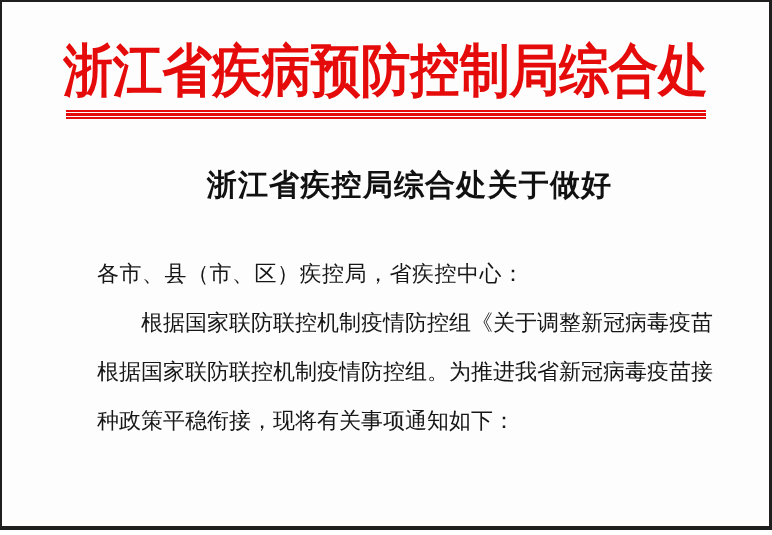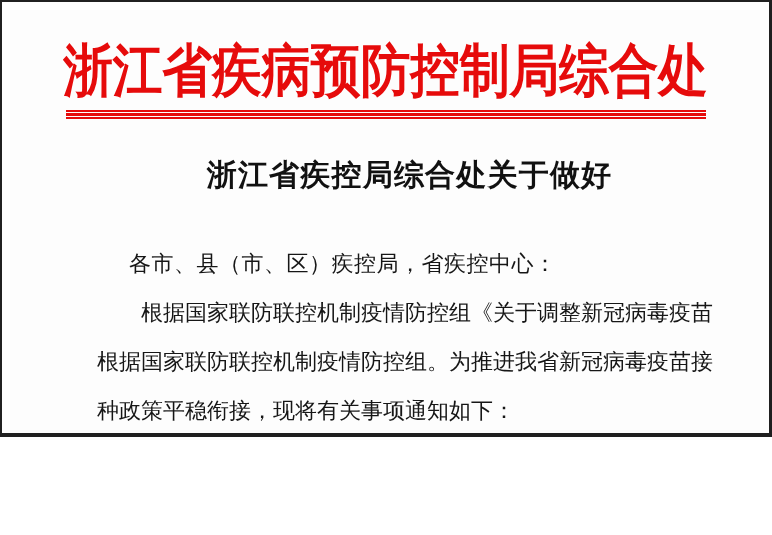--- a/index.html
+++ b/index.html
@@ -3,21 +3,21 @@
 <meta charset="utf-8">
 <style>
   html, body {
     margin: 0;
     padding: 0;
     background: #ffffff;
   }
   .page {
     position: relative;
     width: 772px;
-    height: 437px;
+    height: 530px;
     box-sizing: border-box;
     border-style: solid;
     border-color: #1f1f1f;
     border-width: 2px 3px 4px 2px;
     background: #fdfdfd;
     overflow: hidden;
     font-family: "Liberation Serif", "DejaVu Serif", serif;
     color: var(--text-black, #1a1a1a);
   }
   .letterhead {
@@ -38,21 +38,21 @@
     background: linear-gradient(
       to bottom,
       var(--accent-red, #e60b0b) 0px, var(--accent-red, #e60b0b) 1.5px,
       #fdfdfd 1.5px, #fdfdfd 2.5px,
       var(--accent-red, #e60b0b) 2.5px, var(--accent-red, #e60b0b) 6.5px,
       #fdfdfd 6.5px, #fdfdfd 7.5px,
       var(--accent-red, #e60b0b) 7.5px, var(--accent-red, #e60b0b) 9px
     );
   }
   .doc-title {
-    margin-top: 32px;
+    margin-top: 42px;
     text-align: center;
     font-weight: bold;
     font-size: 30px;
     line-height: 48px;
     letter-spacing: 1.2px;
     color: #111111;
     padding-left: 48px;
   }
   .title-line {
     height: 48px;
@@ -70,21 +70,20 @@
   }
   .body-line.justify {
     text-align: justify;
     text-align-last: justify;
   }
   .body-line.indent {
     text-indent: 44px;
   }
   .body-line.salutation {
     letter-spacing: 0.5px;
-    margin-left: 32px;
   }
 </style>
 </head>
 <body>
 
 <div class="page">
 
   <div class="letterhead">浙江省疾病预防控制局综合处</div>
 
   <div class="red-rule"></div>

